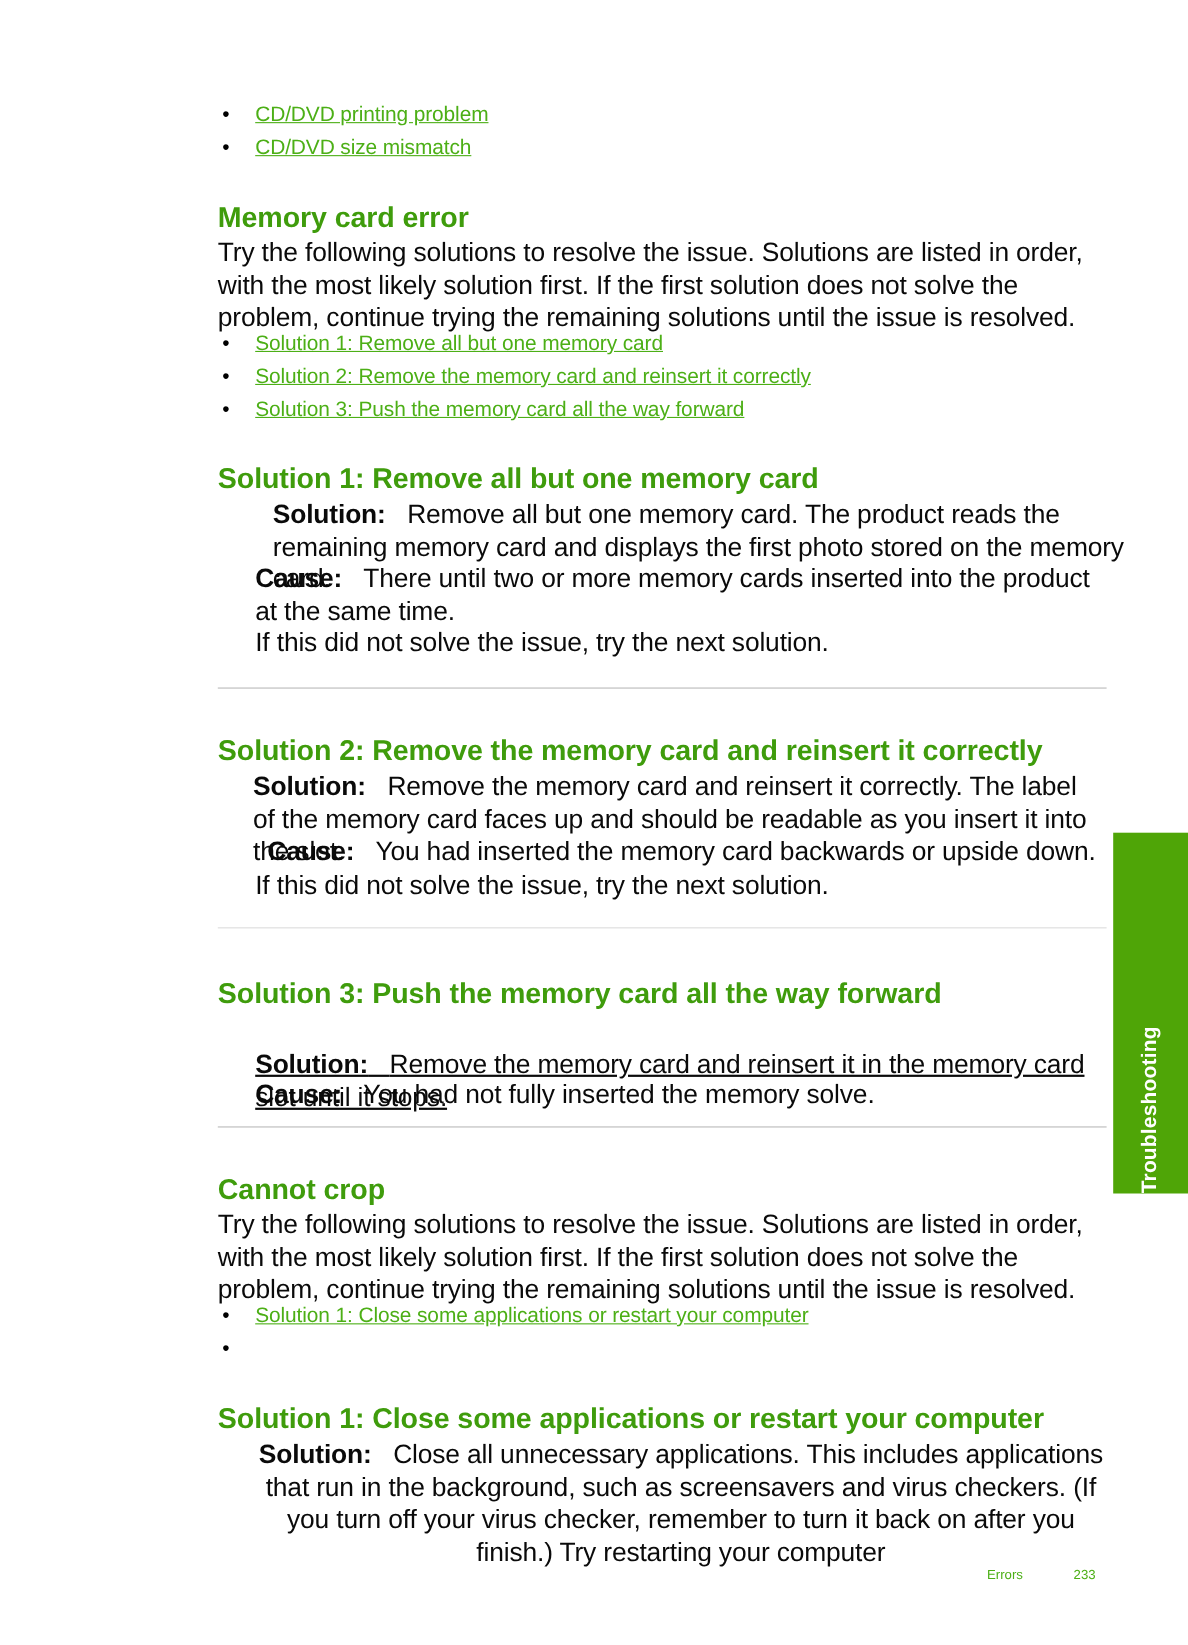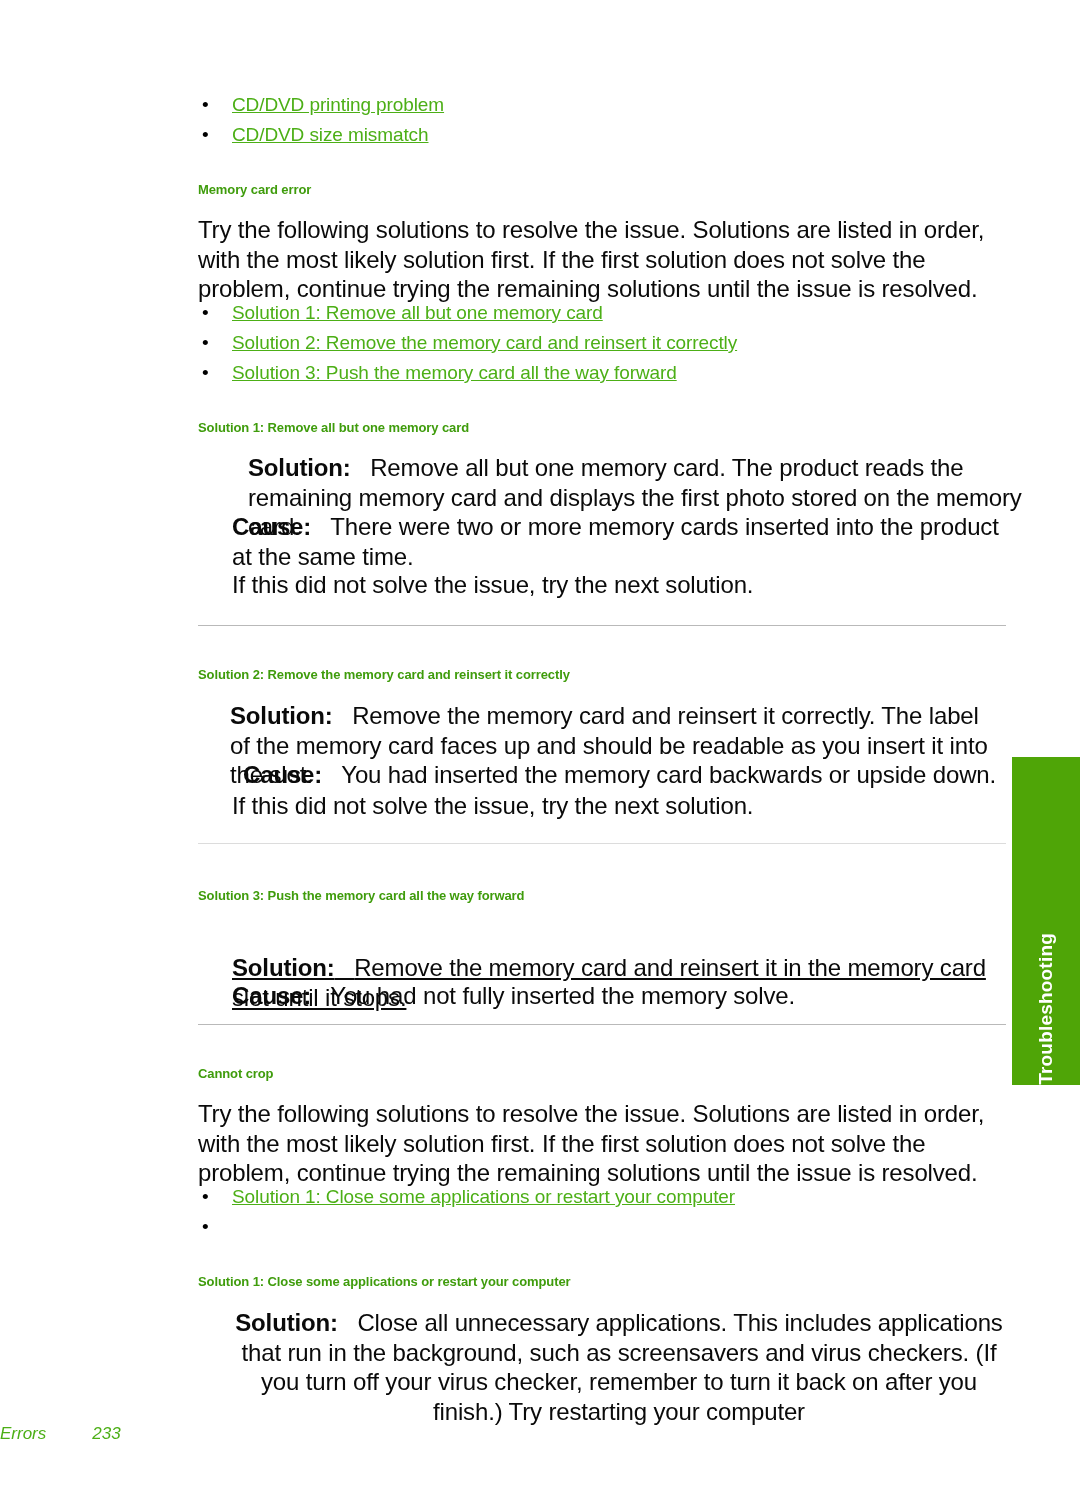--- a/index.html
+++ b/index.html
@@ -23,21 +23,21 @@
     position: absolute;
     left: 198px;
     top: 0;
     width: 810px;
   }
 
   
   .h-section {
     color: #3f9c0c;
     font-weight: bold;
-    font-size: 13px;
+    font-size: 26px;
     letter-spacing: -0.1px;
     margin: 0;
     line-height: 1.2;
   }
   .body-p {
     font-size: 24px;
     line-height: 29.5px;
     margin: 0;
     color: #0a0a0a;
     letter-spacing: -0.15px;
@@ -109,23 +109,23 @@
     padding: 0 0 14px 0;
     white-space: nowrap;
   }
 
   
   .footer {
     position: absolute;
     left: 0;
     top: 1424px;
     width: 1012px;
+    text-align: right;
     color: #4caf16;
-    font-size: 17px;
-    font-style: italic;
+    font-size: 12px;
   }
   .footer .sec {
     margin-right: 46px;
   }
   .footer .pg {
     margin-right: 16px;
   }
 
   
   .at { position: absolute; }
@@ -162,21 +162,21 @@
         <a class="link" href="#">Solution 2: Remove the memory card and reinsert it correctly</a>
       </li>
       <li>
         <span class="dot">•</span>
         <a class="link" href="#">Solution 3: Push the memory card all the way forward</a>
       </li>
     </ul>
 
     <h3 class="h-section at" style="left:0; top:420px;">Solution 1: Remove all but one memory card</h3>
     <p class="body-p indent at" style="left:16px; top:453px; width:774px;"><span class="lbl">Solution:</span>&nbsp;&nbsp; <span>Remove all but one memory card. The product reads the remaining memory card and displays the first photo stored on the memory card.</span></p>
-    <p class="body-p indent at" style="left:0; top:512px; width:774px;"><span class="lbl">Cause:</span>&nbsp;&nbsp; <span>There were two or more memory cards inserted into the product at the same time.</span></p>
+    <p class="body-p indent at" style="left:0; top:512px; width:774px;"><span class="lbl">Cause:</span>&nbsp;&nbsp; <span>There until two or more memory cards inserted into the product at the same time.</span></p>
     <p class="body-p indent at" style="left:0; top:570px; width:774px;">If this did not solve the issue, try the next solution.</p>
 
     <hr class="rule at" style="left:0; top:625px;">
 
     <h3 class="h-section at" style="left:0; top:667px;">Solution 2: Remove the memory card and reinsert it correctly</h3>
     <p class="body-p indent at" style="left:0; top:701px; width:774px;margin-left:32px;"><span class="lbl">Solution:</span>&nbsp;&nbsp; <span>Remove the memory card and reinsert it correctly. The label of the memory card faces up and should be readable as you insert it into the slot.</span></p>
     <p class="body-p indent at" style="left:11px; top:760px; width:774px;"><span class="lbl">Cause:</span>&nbsp;&nbsp; <span>You had inserted the memory card backwards or upside down.</span></p>
     <p class="body-p indent at" style="left:0; top:791px; width:774px;">If this did not solve the issue, try the next solution.</p>
 
     <hr class="rule light at" style="left:0; top:843px;">

